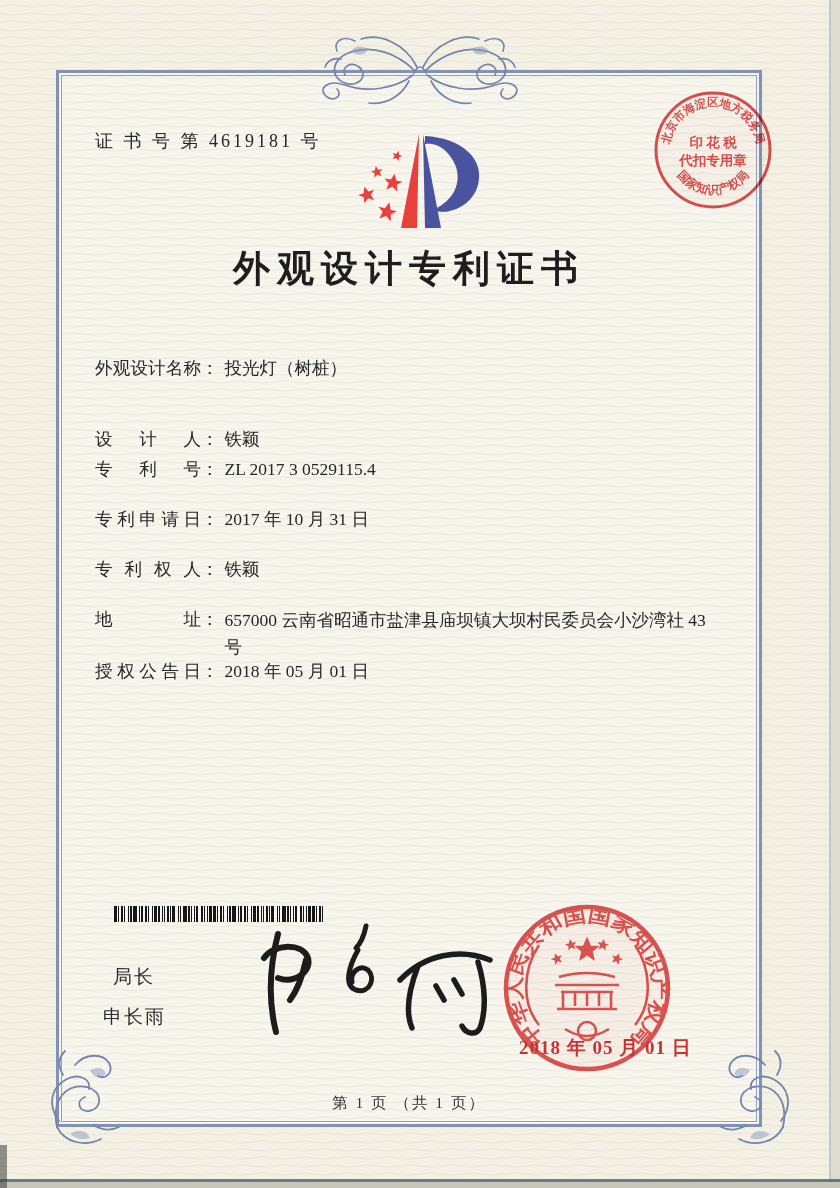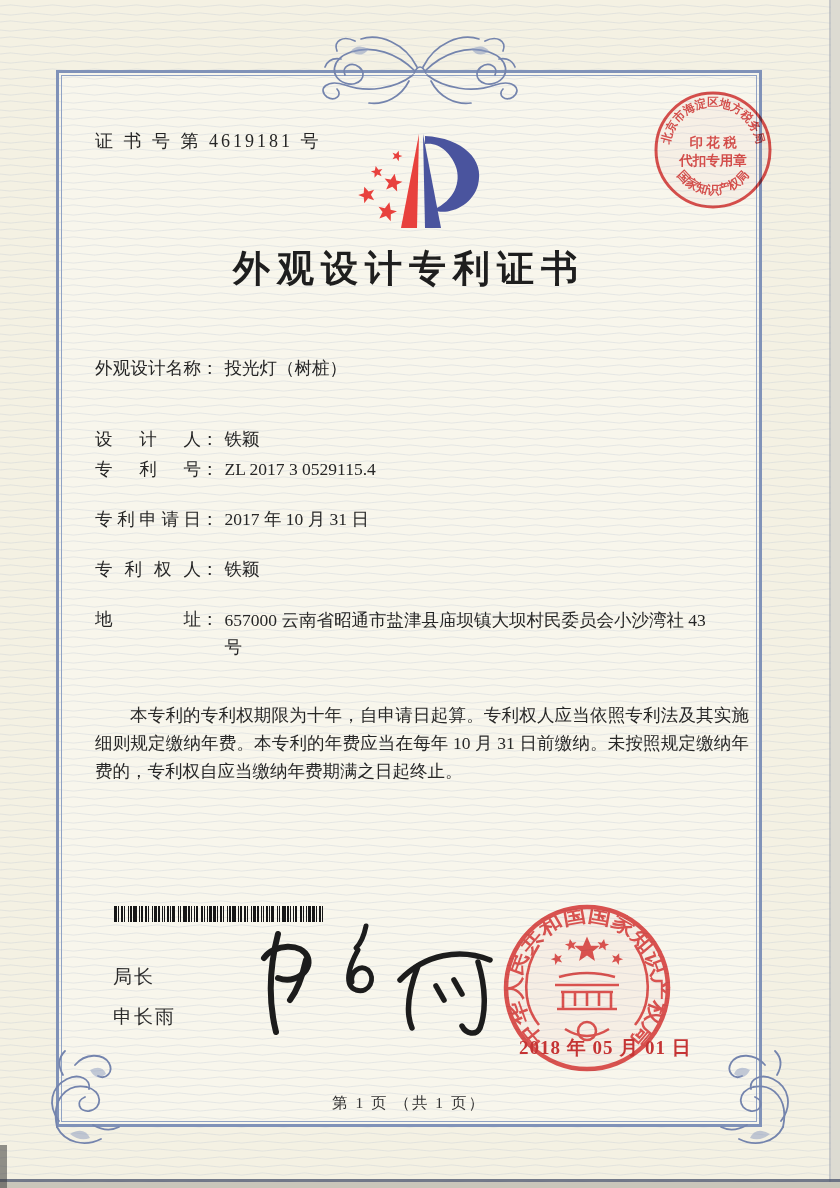--- a/index.html
+++ b/index.html
@@ -28,21 +28,21 @@
   .addr-val{width:482px;line-height:27px;}
   .pair2{position:absolute;left:360px;top:0;white-space:nowrap;}
   
   .paras{left:95px;top:701px;width:654px;font-size:17.5px;line-height:28.2px;text-align:justify;color:#272727;}
   .paras p{margin:0;text-indent:2em;}
   
   .barcode{left:114px;top:906px;width:214px;height:16px;display:flex;align-items:stretch;}
   .barcode div{height:100%;}
   
   .sig-title{left:113px;top:964px;font-size:19px;letter-spacing:2px;}
-  .sig-name{left:113px;top:1004px;font-size:19px;letter-spacing:2px;}
+  .sig-name{left:103px;top:1004px;font-size:19px;letter-spacing:2px;}
   .sig-svg{left:240px;top:920px;}
   
   .tax-stamp{left:645px;top:83px;mix-blend-mode:multiply;}
   .main-seal{left:495px;top:893px;mix-blend-mode:multiply;}
   .seal-date{left:519px;top:1035px;font-size:19px;font-weight:600;letter-spacing:1px;color:#c53434;z-index:6;}
   
   .footer{left:56px;top:1093px;width:706px;text-align:center;font-size:15.5px;letter-spacing:2px;color:#333;}
   
   .edge-bottom{left:0;top:1179px;width:840px;height:3px;background:#47506b;opacity:.75;}
   .edge-bottom2{left:0;top:1182px;width:840px;height:6px;background:#c9c6ba;}
@@ -166,24 +166,26 @@
 <div class="abs frow z3" style="top:507px">
   <span class="flabel">专利申请日</span><span class="fcolon">：</span><span class="fvalue">2017 年 10 月 31 日</span>
 </div>
 <div class="abs frow z3" style="top:557px">
   <span class="flabel">专利权人</span><span class="fcolon">：</span><span class="fvalue">铁颖</span>
 </div>
 <div class="abs frow z3" style="top:607px">
   <span class="flabel">地址</span><span class="fcolon">：</span><span class="fvalue addr-val">657000 云南省昭通市盐津县庙坝镇大坝村民委员会小沙湾社 43 号</span>
 </div>
 <div class="abs frow z3" style="top:659px">
+  <span>
+    <span class="flabel">授权公告日</span><span class="fcolon">：</span><span class="fvalue">2018 年 05 月 01 日</span>
+  </span>
 </div>
 
 <div class="abs paras z3">
-  <p>本专利的专利权期限为十年，自申请日起算。专利权人应当依照专利法及其实施细则规定缴纳年费。本专利的年费应当在每年 10 月 31 日前缴纳。未按照规定缴纳年费的，专利权自应当缴纳年费期满之日起终止。</p>
 </div>
 
 <div class="abs barcode z3">
     <div style="width: 3px; background: rgb(22, 22, 22);"></div>
     <div style="width: 1px;"></div>
     <div style="width: 1px; background: rgb(22, 22, 22);"></div>
     <div style="width: 2px;"></div>
     <div style="width: 2px; background: rgb(22, 22, 22);"></div>
     <div style="width: 1px;"></div>
     <div style="width: 1px; background: rgb(22, 22, 22);"></div>

